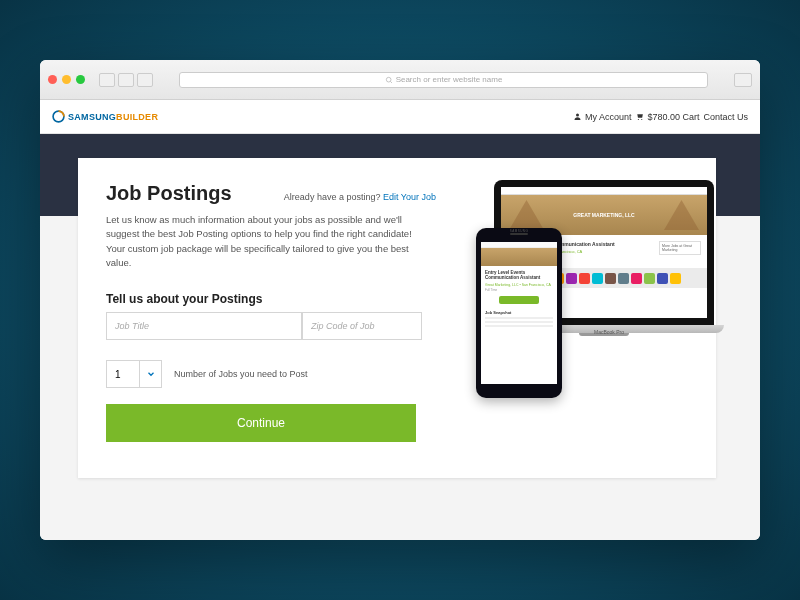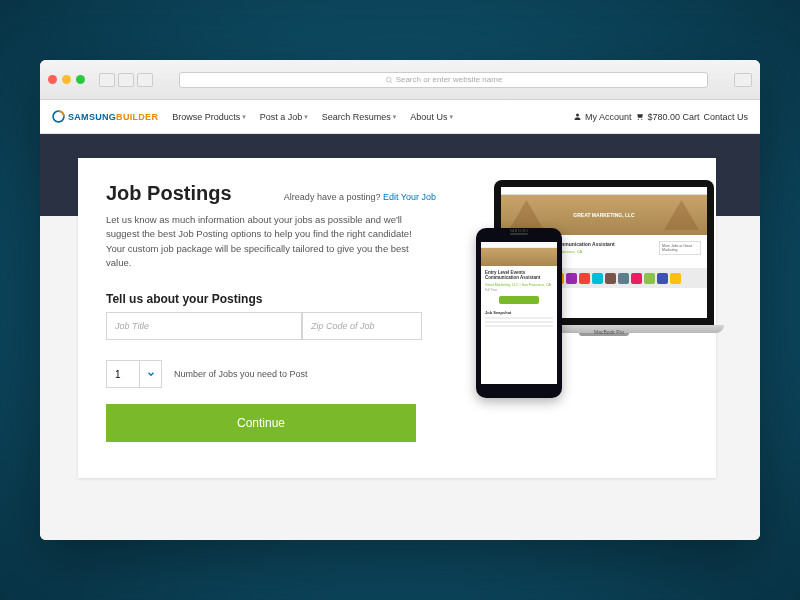--- a/index.html
+++ b/index.html
@@ -290,38 +290,20 @@
   </div>
 
   <div class="topnav">
     <div class="logo">
       <svg viewBox="0 0 24 24">
           <circle cx="12" cy="12" r="10" fill="none" stroke="#0066a1" stroke-width="3"></circle>
           <path d="M12 2 A10 10 0 0 1 22 12" fill="none" stroke="#e68a00" stroke-width="3"></path>
         </svg>
       <span class="c">SAMSUNG</span>
         <span class="b">BUILDER</span>
-    </div>
-    <div class="nav-links">
-      <span>
-          <span>Browse Products</span> 
-          <span class="caret-down">▾</span>
-        </span>
-      <span>
-          <span>Post a Job</span> 
-          <span class="caret-down">▾</span>
-        </span>
-      <span>
-          <span>Search Resumes</span> 
-          <span class="caret-down">▾</span>
-        </span>
-      <span>
-          <span>About Us</span> 
-          <span class="caret-down">▾</span>
-        </span>
     </div>
     <div class="nav-right">
       <span>
         <svg width="9" height="9" viewBox="0 0 24 24" fill="#333">
             <circle cx="12" cy="8" r="4"></circle>
             <path d="M4 21c0-4 4-7 8-7s8 3 8 7"></path>
           </svg>
         <span>My Account</span>
       </span>
       <span>

